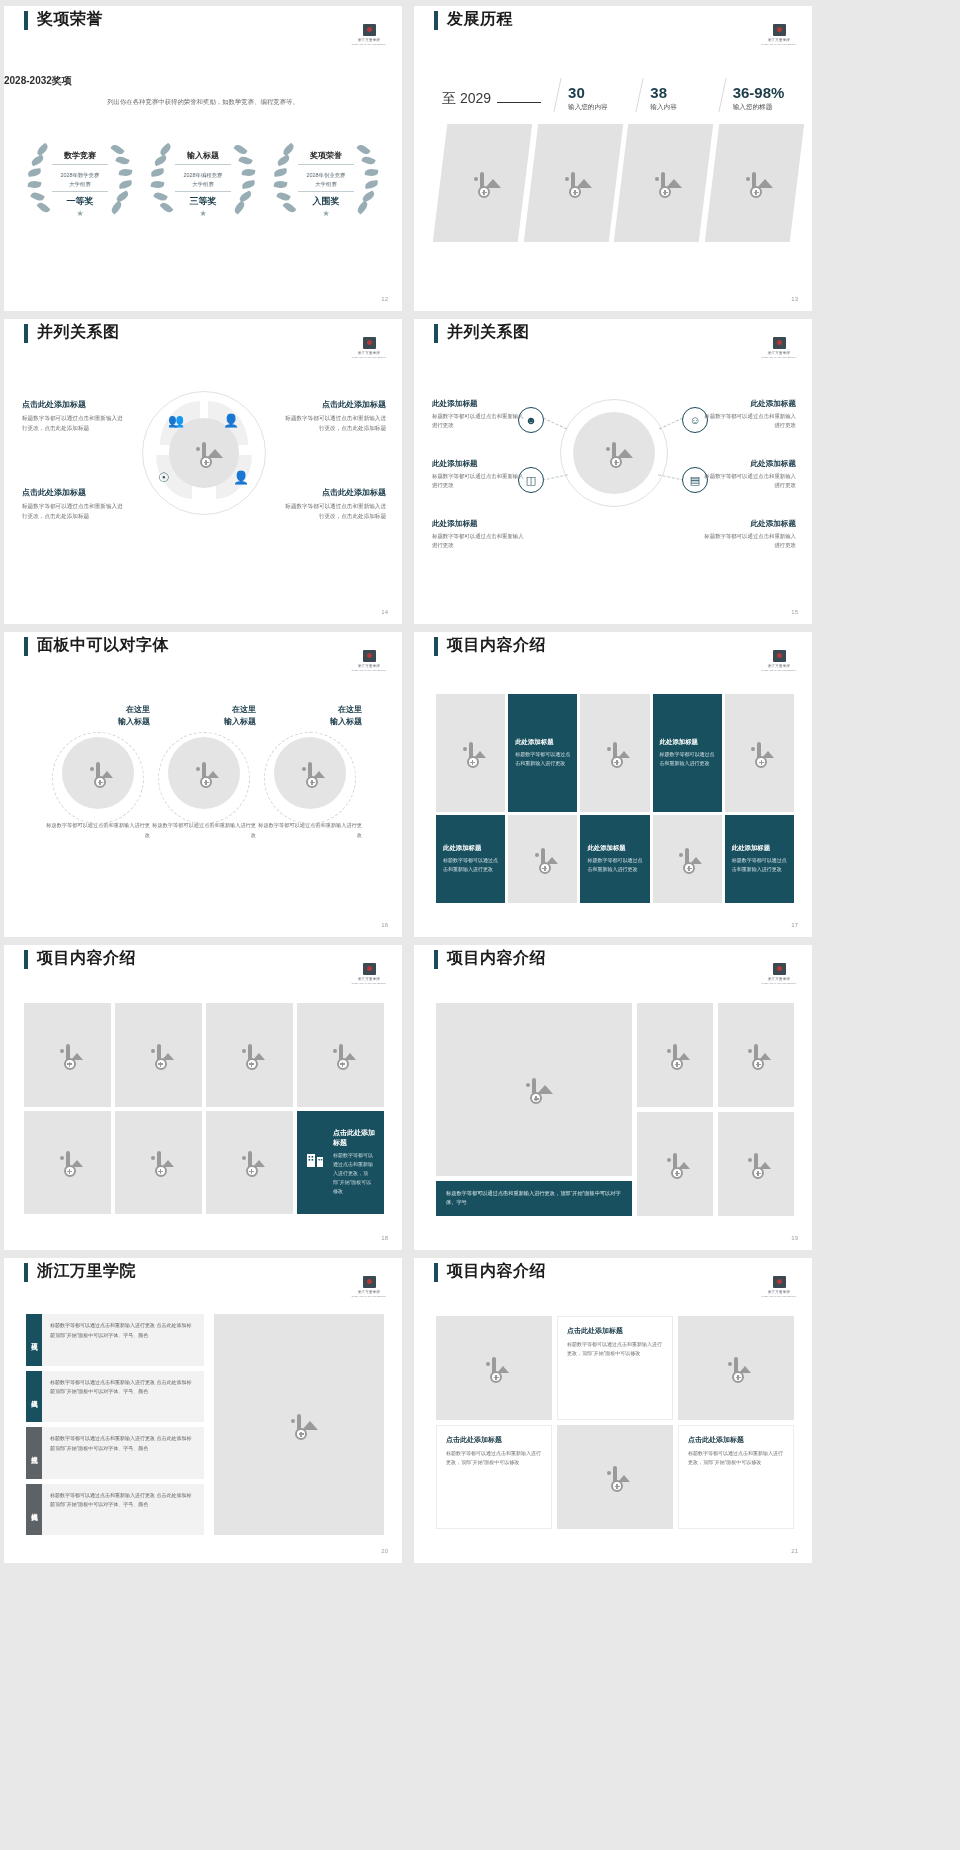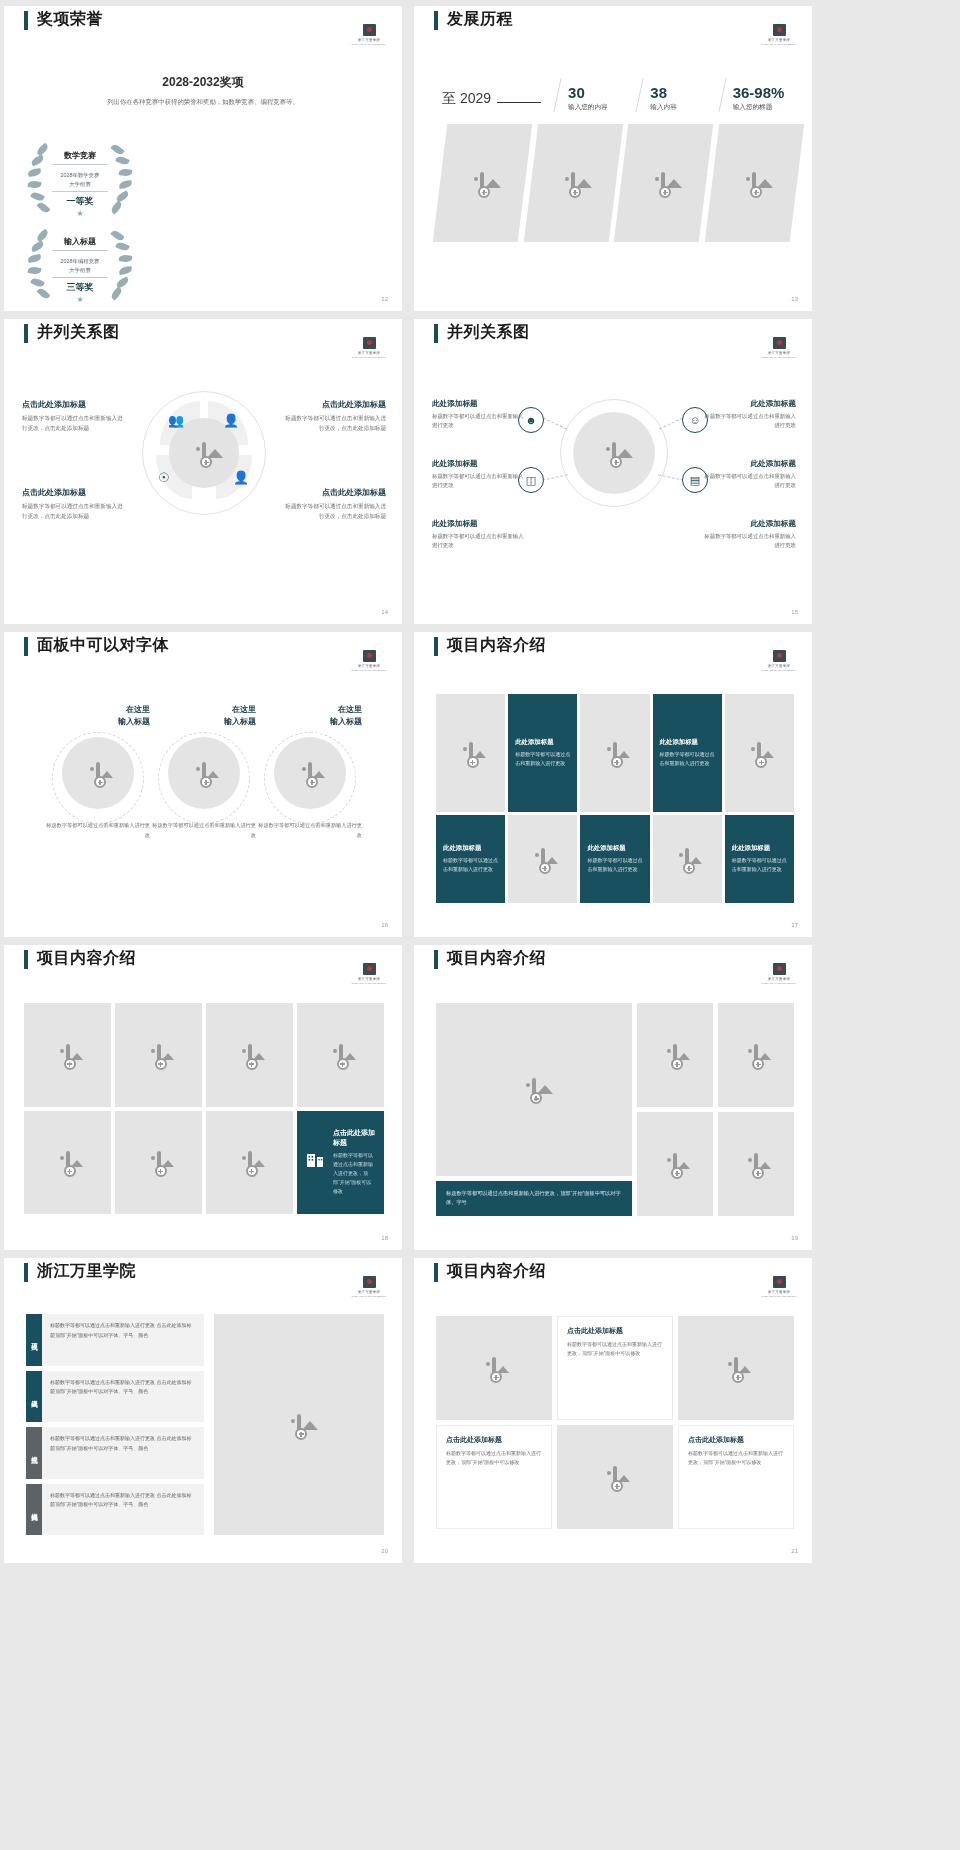--- a/index.html
+++ b/index.html
@@ -42,23 +42,23 @@
   .ph-plus { position:absolute; right:-6px; bottom:-6px; width:12px; height:12px; border-radius:50%;
      background:#fff; border:2px solid #9a9a9a; }
   .ph-plus::before, .ph-plus::after { content:""; position:absolute; background:#9a9a9a; }
   .ph-plus::before { left:1.5px; top:3.6px; width:5px; height:1.6px; }
   .ph-plus::after { left:3.2px; top:2px; width:1.6px; height:5px; }
   .ph-wrap { position:relative; display:inline-block; }
   .ph.sm { width: 20px; height: 17px; }
   .ph.sm::before { border-left-width:6px; border-right-width:6px; border-bottom-width:7px; }
 
   
-  .s12-h1 { position:absolute; top:68px; left:0; right:0; text-align:center; font-size:12px; font-weight:bold; color:#2f2f2f; }
+  .s12-h1 { position:absolute; top:68px; left:0; right:0; font-size:10px; font-weight:bold; color:#2f2f2f; }
   .s12-h2 { position:absolute; top:92px; left:0; right:0; text-align:center; font-size:6.4px; color:#6a6a6a; }
-  .awards { position:absolute; top:130px; left:18px; right:18px; display:flex; justify-content:space-between;flex-direction:column; }
+  .awards { position:absolute; top:130px; left:18px; right:18px; display:flex; justify-content:space-between; }
   .award { position:relative; width:116px; height:86px; display:flex; flex-direction:column;
            align-items:center; justify-content:center; }
   .wreath { position:absolute; inset:0; }
   .wreath span { position:absolute; top:8px; width:24px; height:70px; }
   .wreath span.l { left:4px; }
   .wreath span.r { right:4px; }
   .leaf { position:absolute; width:13px; height:7px; background:#98aeb4; border-radius:60% 10% 60% 10%; }
   .award-t { font-size:8px; font-weight:bold; color:#2a2a2a; z-index:2; }
   .award-s { font-size:5.4px; color:#5d6b70; text-align:center; line-height:1.5; margin-top:3px; z-index:2; }
   .award-div { width:56px; height:1px; background:#c3cdd1; margin:3px 0; z-index:2; }

